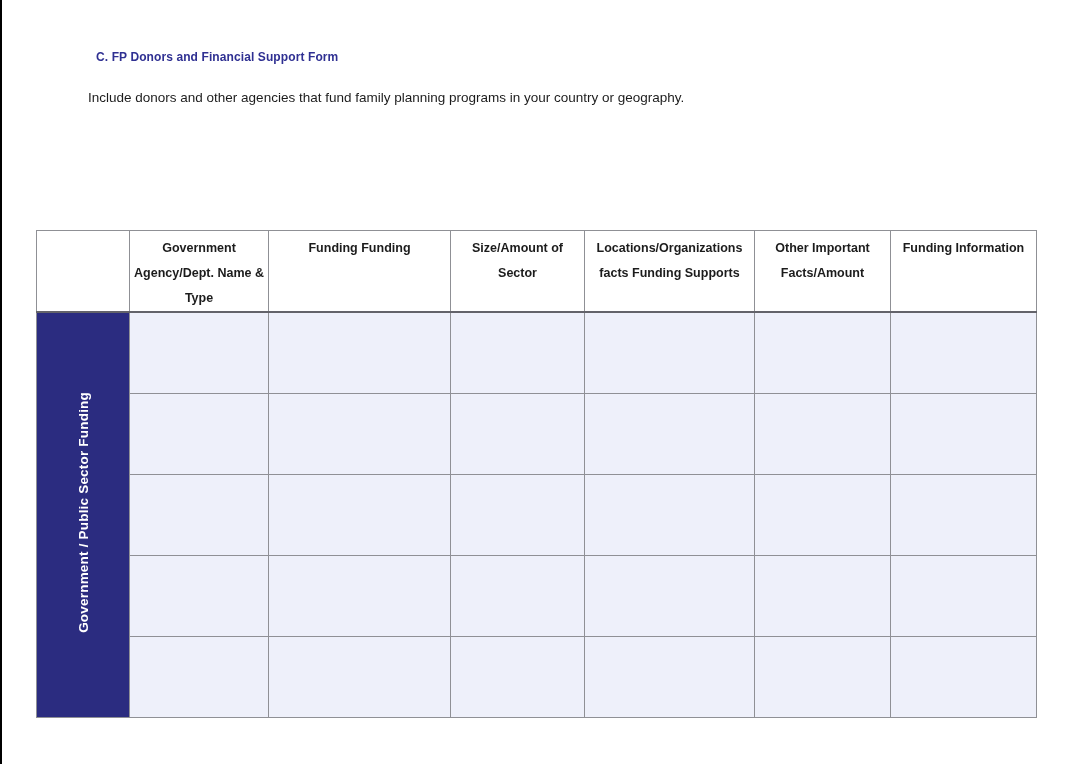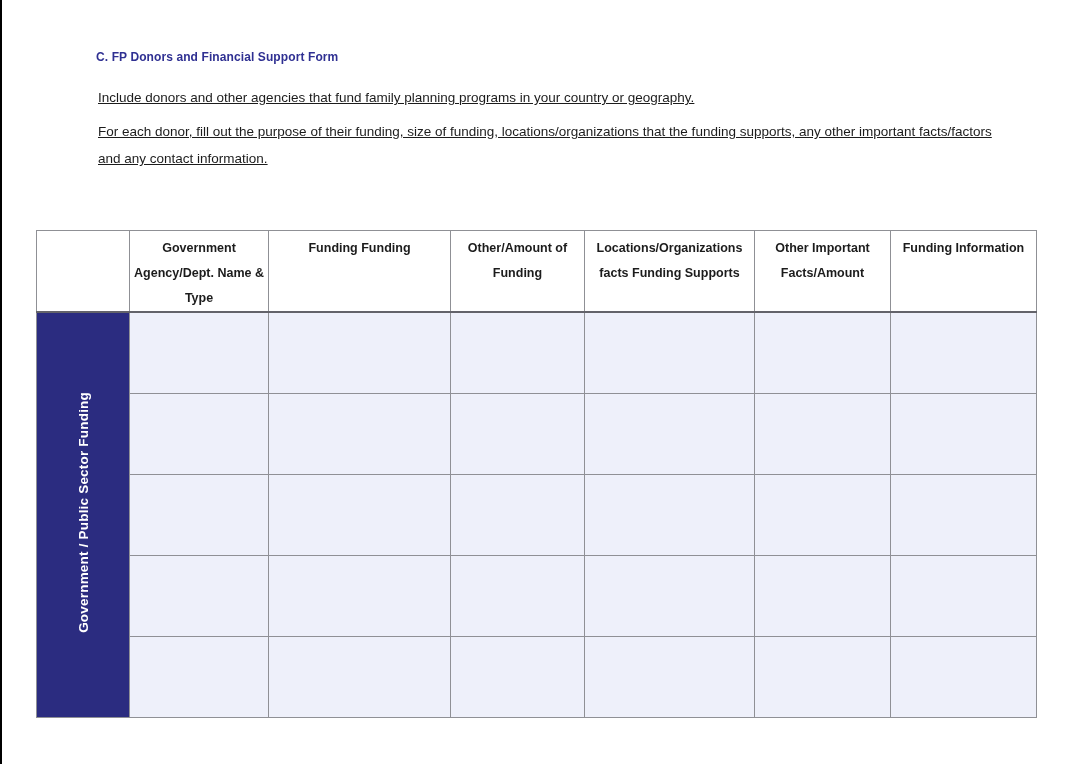--- a/index.html
+++ b/index.html
@@ -21,24 +21,23 @@
     margin: 8px;
     font-size: 12px; font-weight: bold;
     color: #2f3092;
     letter-spacing: 0.1px;
   }
   .paras {
     position: absolute; left: 88px; top: 84px;
     width: 905px;
   }
   .paras p {
-    margin: 0 0 7px 10px;
+    margin: 0 0 7px 0;
     font-size: 13.5px;
     line-height: 27px;
-    text-decoration: underline;
   }
   table.donors {
     position: absolute; left: 36px; top: 230px;
     width: 1000px;
     border-collapse: collapse;
     table-layout: fixed;
   }
   table.donors th, table.donors td {
     border: 1px solid #8f9095;
     padding: 0;
@@ -75,39 +74,38 @@
 </head>
 <body>
 
 <div>
   <div class="page-edge"></div>
 
   <h1 class="doc-title">C. FP Donors and Financial Support Form</h1>
 
   <div class="paras">
     <p>Include donors and other agencies that fund family planning programs in your country or geography.</p>
-    <p>For each donor, fill out the purpose of their funding, size of funding, locations/organizations that the funding supports, any other important facts/factors and any contact information.</p>
   </div>
 
   <table class="donors">
     <colgroup>
       <col style="width:93px">
       <col style="width:139px">
       <col style="width:182px">
       <col style="width:134px">
       <col style="width:170px">
       <col style="width:136px">
       <col style="width:146px">
     </colgroup>
     <thead>
       <tr>
         <th></th>
         <th>Government Agency/Dept. Name &amp; Type</th>
         <th>Funding Funding</th>
-        <th>Other/Amount of Funding</th>
+        <th>Size/Amount of Sector</th>
         <th>Locations/Organizations facts Funding Supports</th>
         <th>Other Important Facts/Amount</th>
         <th>Funding Information</th>
       </tr>
     </thead>
     <tbody>
       <tr>
         <td class="group" rowspan="5">
           <span class="vtext">Government / Public Sector Funding</span>
         </td>

